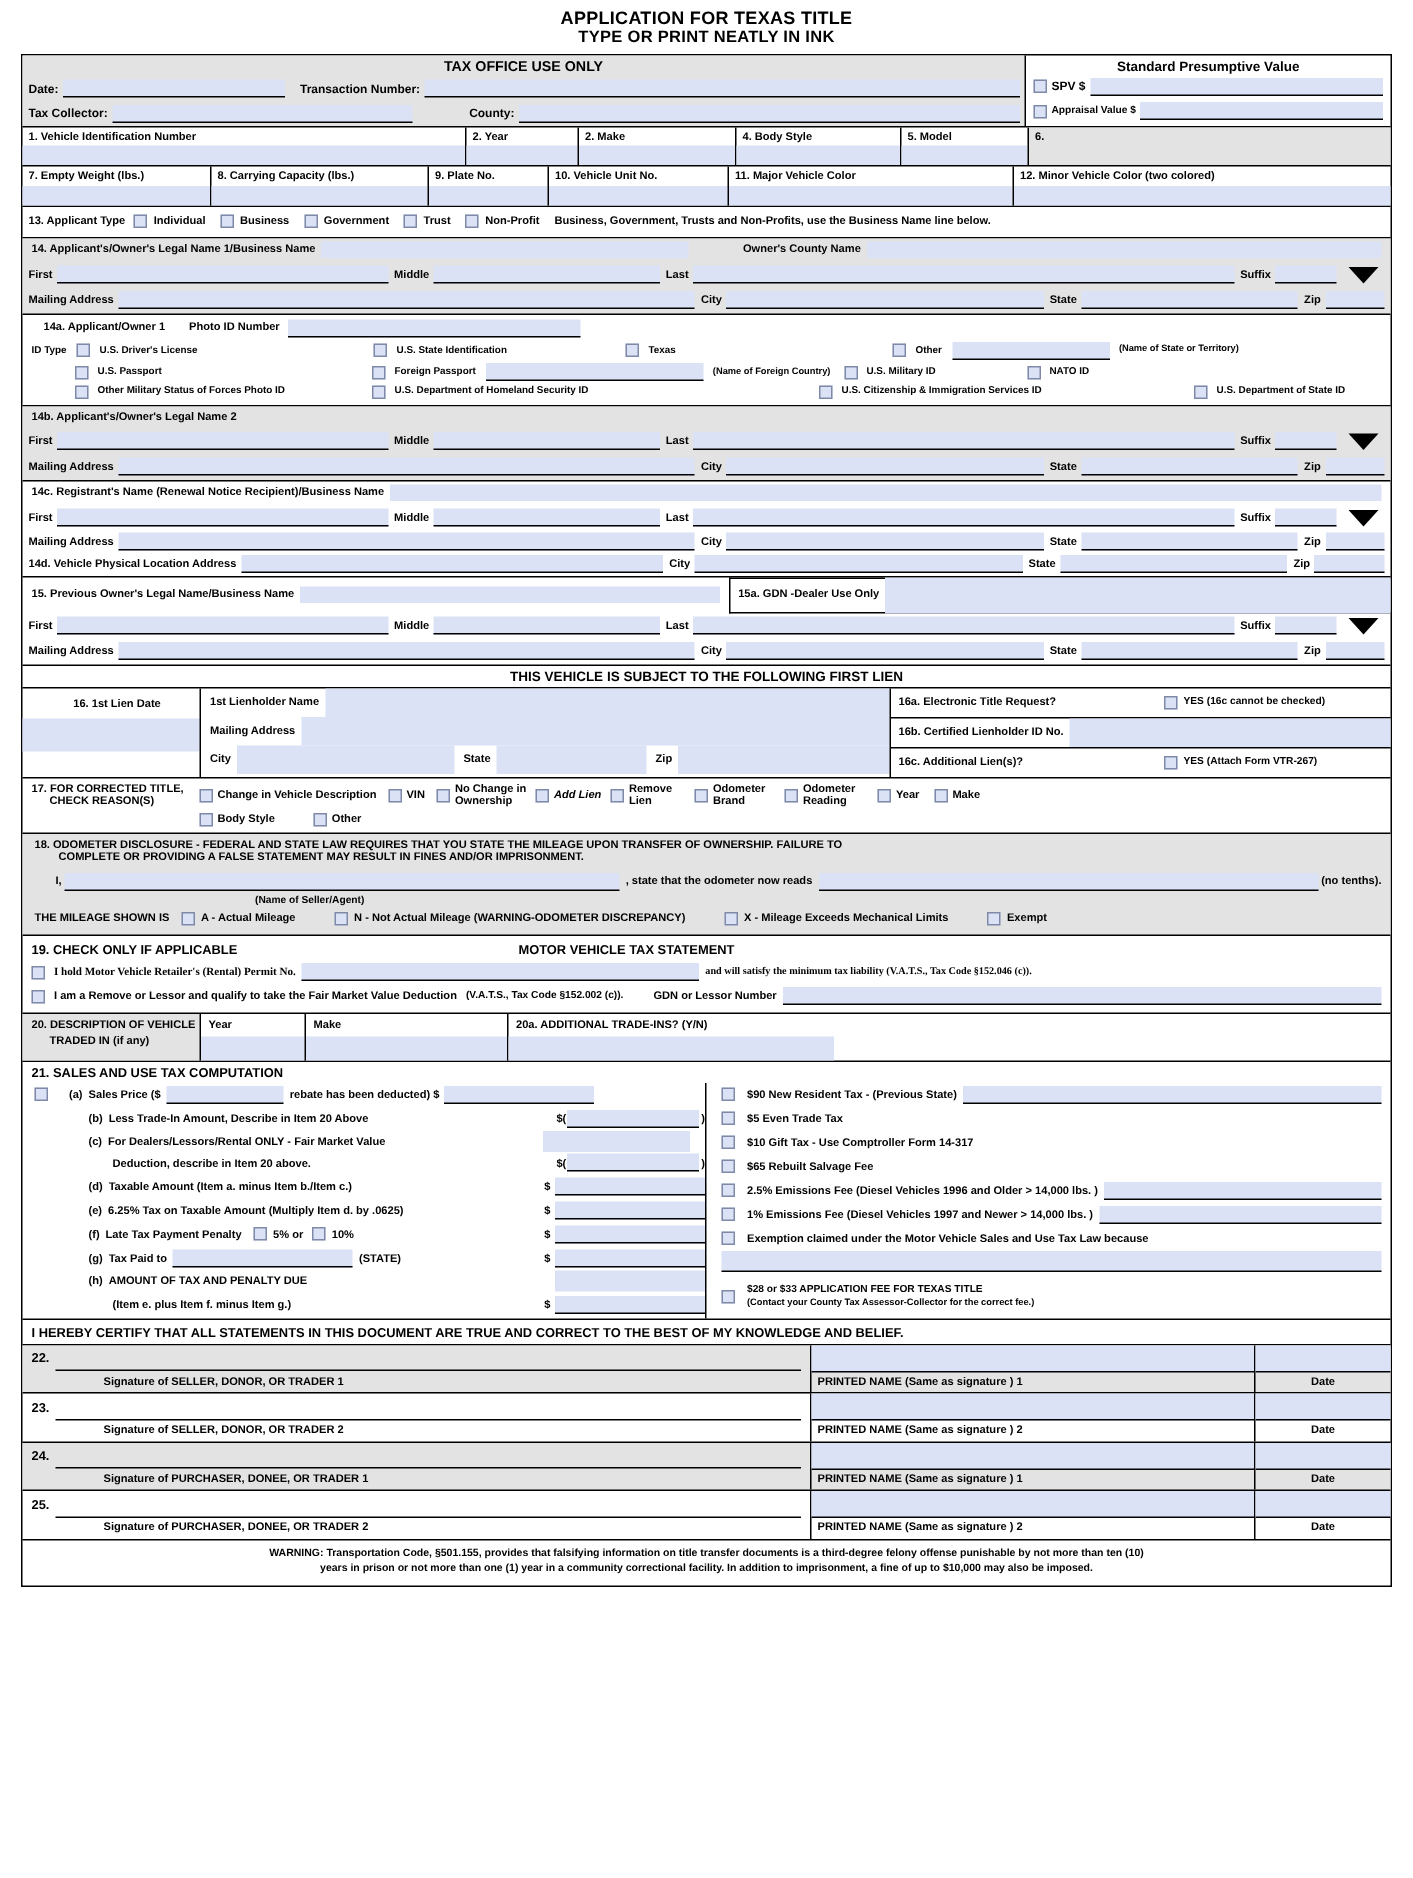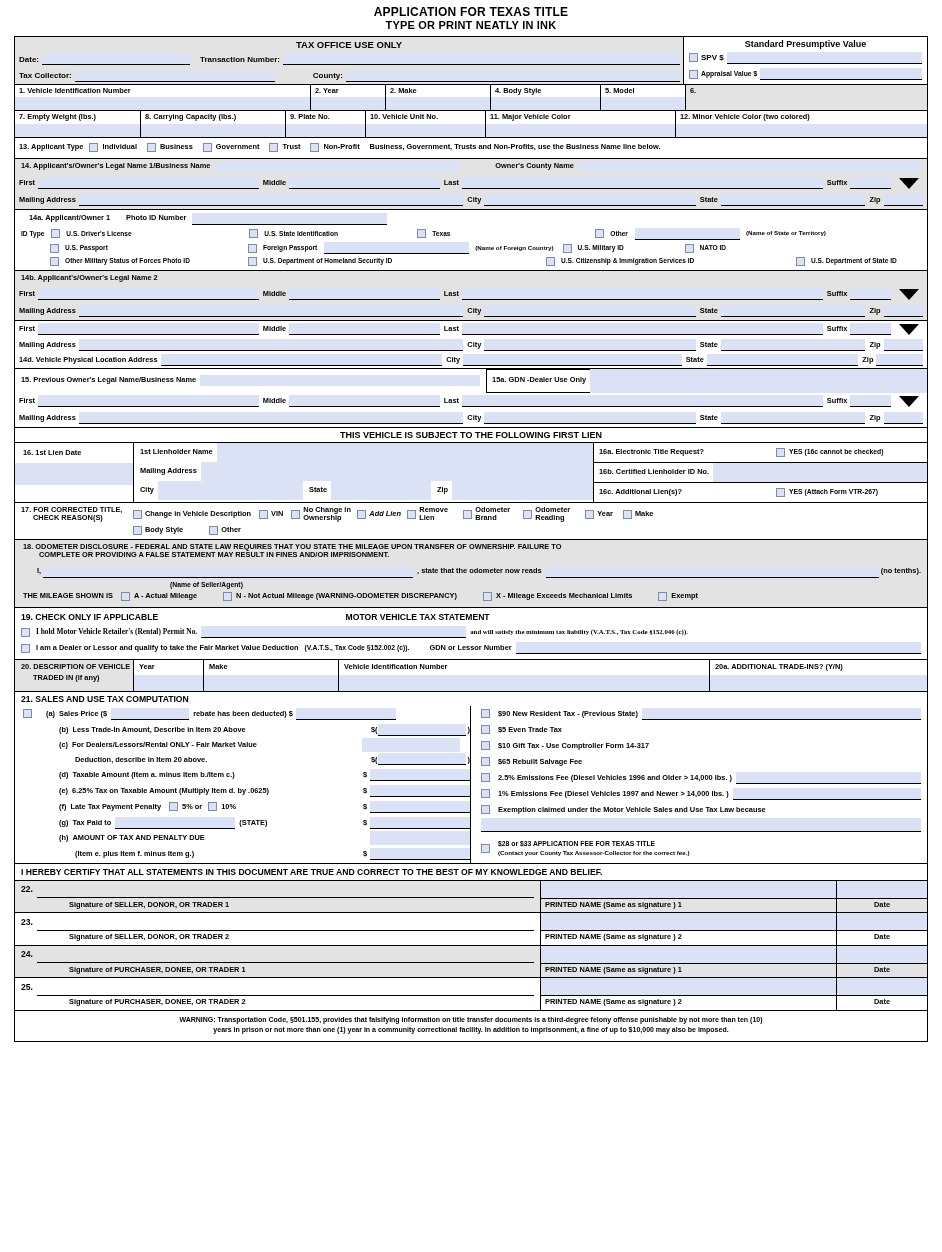--- a/index.html
+++ b/index.html
@@ -270,20 +270,24 @@
         <span class="lbl">City</span>
         <span class="fld" style="width:172px;"></span>
         <span class="lbl">State</span>
         <span class="fld" style="width:105px;"></span>
         <span class="lbl">Zip</span>
         <span class="fld" style="flex:1 1 auto;margin-right:4px;"></span>
       </div>
     </div>
 
     <div class="band">
+      <div class="fl" style="height:16px;padding-left:6px;">
+        <span class="lbl" style="padding-right:4px;">14c. Registrant's Name (Renewal Notice Recipient)/Business Name</span>
+        <span class="fld nb" style="flex:1 1 auto;margin-right:6px;"></span>
+      </div>
       <div class="nm">
         <span class="lbl">First</span>
         <span class="fld" style="width:180px;"></span>
         <span class="lbl">Middle</span>
         <span class="fld" style="width:110px;"></span>
         <span class="lbl">Last</span>
         <span class="fld" style="width:320px;"></span>
         <span class="lbl">Suffix</span>
         <span class="fld" style="flex:1 1 auto;"></span>
         <span class="tri" style="margin:0 8px;"></span>
@@ -339,21 +343,21 @@
         <span class="fld" style="width:105px;"></span>
         <span class="lbl">Zip</span>
         <span class="fld" style="flex:1 1 auto;margin-right:4px;"></span>
       </div>
     </div>
 
     <div class="band sechdr">THIS VEHICLE IS SUBJECT TO THE FOLLOWING FIRST LIEN</div>
 
     <div class="row band">
       <div class="cell" style="width:118px;">
-        <div class="lbl" style="padding:6px 0 0 8px;">16. 1st Lien Date</div>
+        <div class="lbl" style="padding:6px 0 0 8px;text-align:center;">16. 1st Lien Date</div>
         <div class="fillonly" style="height:22px;margin-top:6px;"></div>
       </div>
       <div class="cell vline" style="flex:1 1 auto;">
         <div class="fl" style="height:19px;">
           <span class="lbl" style="padding:0 4px 0 6px;">1st Lienholder Name</span>
           <span class="fillonly" style="flex:1 1 auto;height:19px;"></span>
         </div>
         <div class="fl" style="height:19px;">
           <span class="lbl" style="padding:0 4px 0 6px;">Mailing Address</span>
           <span class="fillonly" style="flex:1 1 auto;height:19px;"></span>
@@ -449,42 +453,38 @@
         <span class="lbl9" style="flex:1 1 auto;text-align:center;padding-right:250px;">MOTOR VEHICLE TAX STATEMENT</span>
       </div>
       <div class="fl" style="height:16px;font-family:Liberation Serif, serif;">
         <span class="cb" style="margin-left:6px;"></span>
         <span class="lbl" style="padding:0 4px 0 6px;">I hold Motor Vehicle Retailer's (Rental) Permit No.</span>
         <span class="fld" style="width:265px;"></span>
         <span class="tiny7" style="padding-left:4px;">and will satisfy the minimum tax liability (V.A.T.S., Tax Code  §152.046 (c)).</span>
       </div>
       <div class="fl" style="height:16px;">
         <span class="cb" style="margin-left:6px;"></span>
-        <span class="lbl" style="padding:0 6px 0 6px;">I am a Dealer or Lessor and qualify to take the Fair Market Value Deduction</span>
+        <span class="lbl" style="padding:0 6px 0 6px;">I am a Remove or Lessor and qualify to take the Fair Market Value Deduction</span>
         <span class="tiny7" style="padding-right:20px;">(V.A.T.S., Tax Code  §152.002 (c)).</span>
         <span class="lbl" style="padding-right:4px;">GDN or Lessor Number</span>
         <span class="fld" style="flex:1 1 auto;margin-right:6px;"></span>
       </div>
     </div>
 
     <div class="row band">
       <div class="cell gray" style="width:118px;padding:3px 0 0 6px;">
         <div class="lbl">20. DESCRIPTION OF VEHICLE</div>
         <div class="lbl" style="padding-left:12px;margin-top:2px;">TRADED IN (if any)</div>
       </div>
       <div class="cell vline" style="width:70px;">
         <div class="lbl" style="padding:3px 0 0 5px;">Year</div>
         <div class="fillonly" style="height:16px;margin-top:3px;"></div>
       </div>
       <div class="cell vline" style="width:135px;">
         <div class="lbl" style="padding:3px 0 0 5px;">Make</div>
-        <div class="fillonly" style="height:16px;margin-top:3px;"></div>
-      </div>
-      <div class="cell vline" style="flex:1 1 auto;">
-        <div class="lbl" style="padding:3px 0 0 5px;">Vehicle Identification Number</div>
         <div class="fillonly" style="height:16px;margin-top:3px;"></div>
       </div>
       <div class="cell vline" style="width:218px;">
         <div class="lbl" style="padding:3px 0 0 5px;">20a. ADDITIONAL TRADE-INS? (Y/N)</div>
         <div class="fillonly" style="height:16px;margin-top:3px;"></div>
       </div>
     </div>
 
     <div class="band">
       <div class="lbl9" style="padding:2px 0 2px 6px;">21. SALES AND USE TAX COMPUTATION</div>

